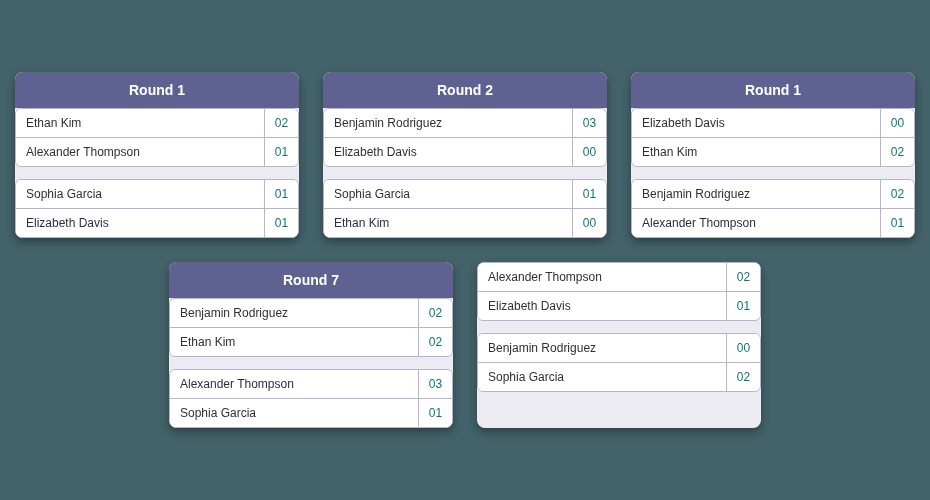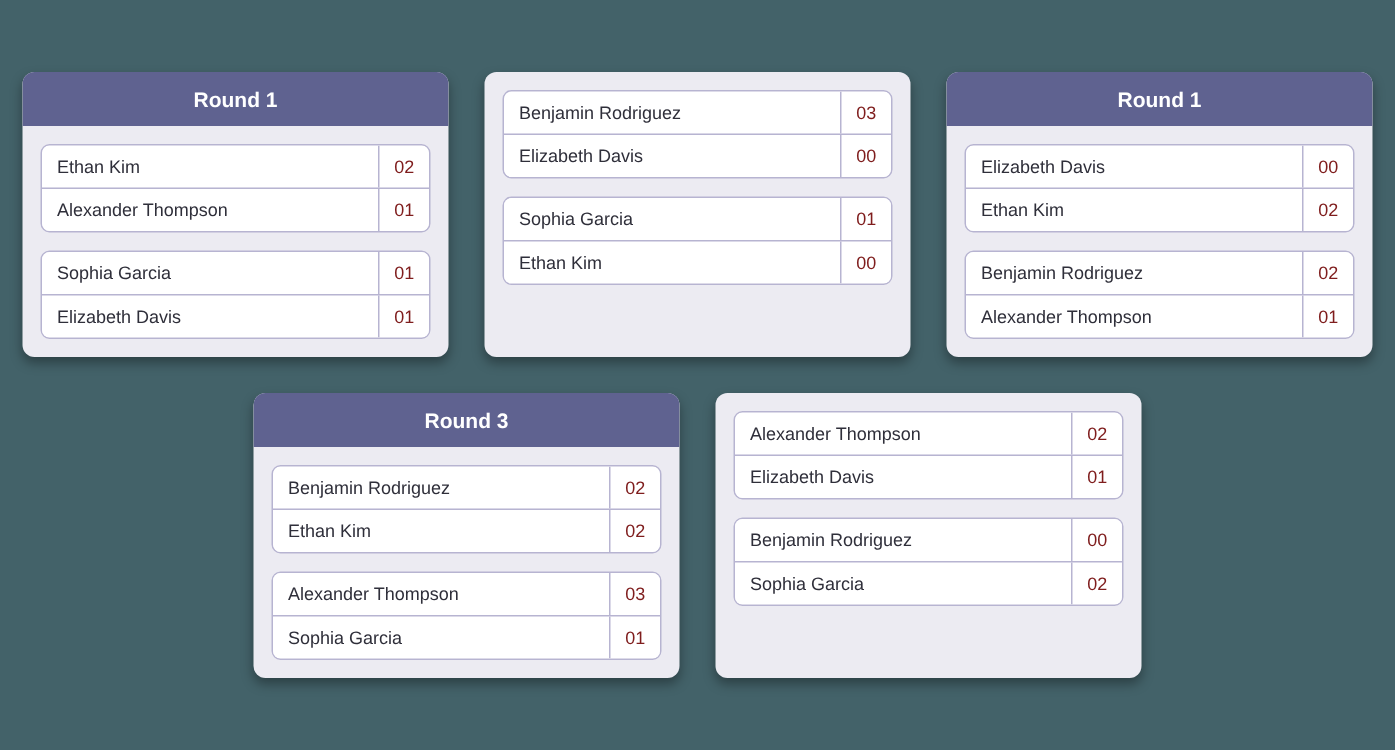--- a/index.html
+++ b/index.html
@@ -31,21 +31,20 @@
   }
   .round-header {
     background: #5F6290;
     color: #fff;
     text-align: center;
     font-weight: 700;
     font-size: 14px;
     padding: 10px 0;
   }
   .round-body {
-    padding: 12px;
     display: flex;
     flex-direction: column;
     gap: 12px;
   }
   .match {
     border: 1px solid #B7B4D1;
     border-radius: 6px;
     overflow: hidden;
   }
   .player-row {
@@ -62,21 +61,21 @@
     font-size: 12px;
     color: #2f2f3a;
   }
   .player-score {
     width: 34px;
     border-left: 1px solid #B7B4D1;
     display: flex;
     align-items: center;
     justify-content: center;
     font-size: 12px;
-    color: #7f1d1d;
+    color: #0f766e;
   }
 </style>
 </head>
 <body>
 
 <div class="row">
   <div class="round-card">
     <div class="round-header">Round 1</div>
     <div class="round-body">
       <div class="match">
@@ -96,20 +95,21 @@
         </div>
         <div class="player-row">
           <div class="player-name">Elizabeth Davis</div>
           <div class="player-score">01</div>
         </div>
       </div>
     </div>
   </div>
 
   <div class="round-card">
+    <div class="round-header">Round 2</div>
     <div class="round-body">
       <div class="match">
         <div class="player-row">
           <div class="player-name">Benjamin Rodriguez</div>
           <div class="player-score">03</div>
         </div>
         <div class="player-row">
           <div class="player-name">Elizabeth Davis</div>
           <div class="player-score">00</div>
         </div>
@@ -149,21 +149,21 @@
           <div class="player-name">Alexander Thompson</div>
           <div class="player-score">01</div>
         </div>
       </div>
     </div>
   </div>
 </div>
 
 <div class="row">
   <div class="round-card">
-    <div class="round-header">Round 3</div>
+    <div class="round-header">Round 7</div>
     <div class="round-body">
       <div class="match">
         <div class="player-row">
           <div class="player-name">Benjamin Rodriguez</div>
           <div class="player-score">02</div>
         </div>
         <div class="player-row">
           <div class="player-name">Ethan Kim</div>
           <div class="player-score">02</div>
         </div>

